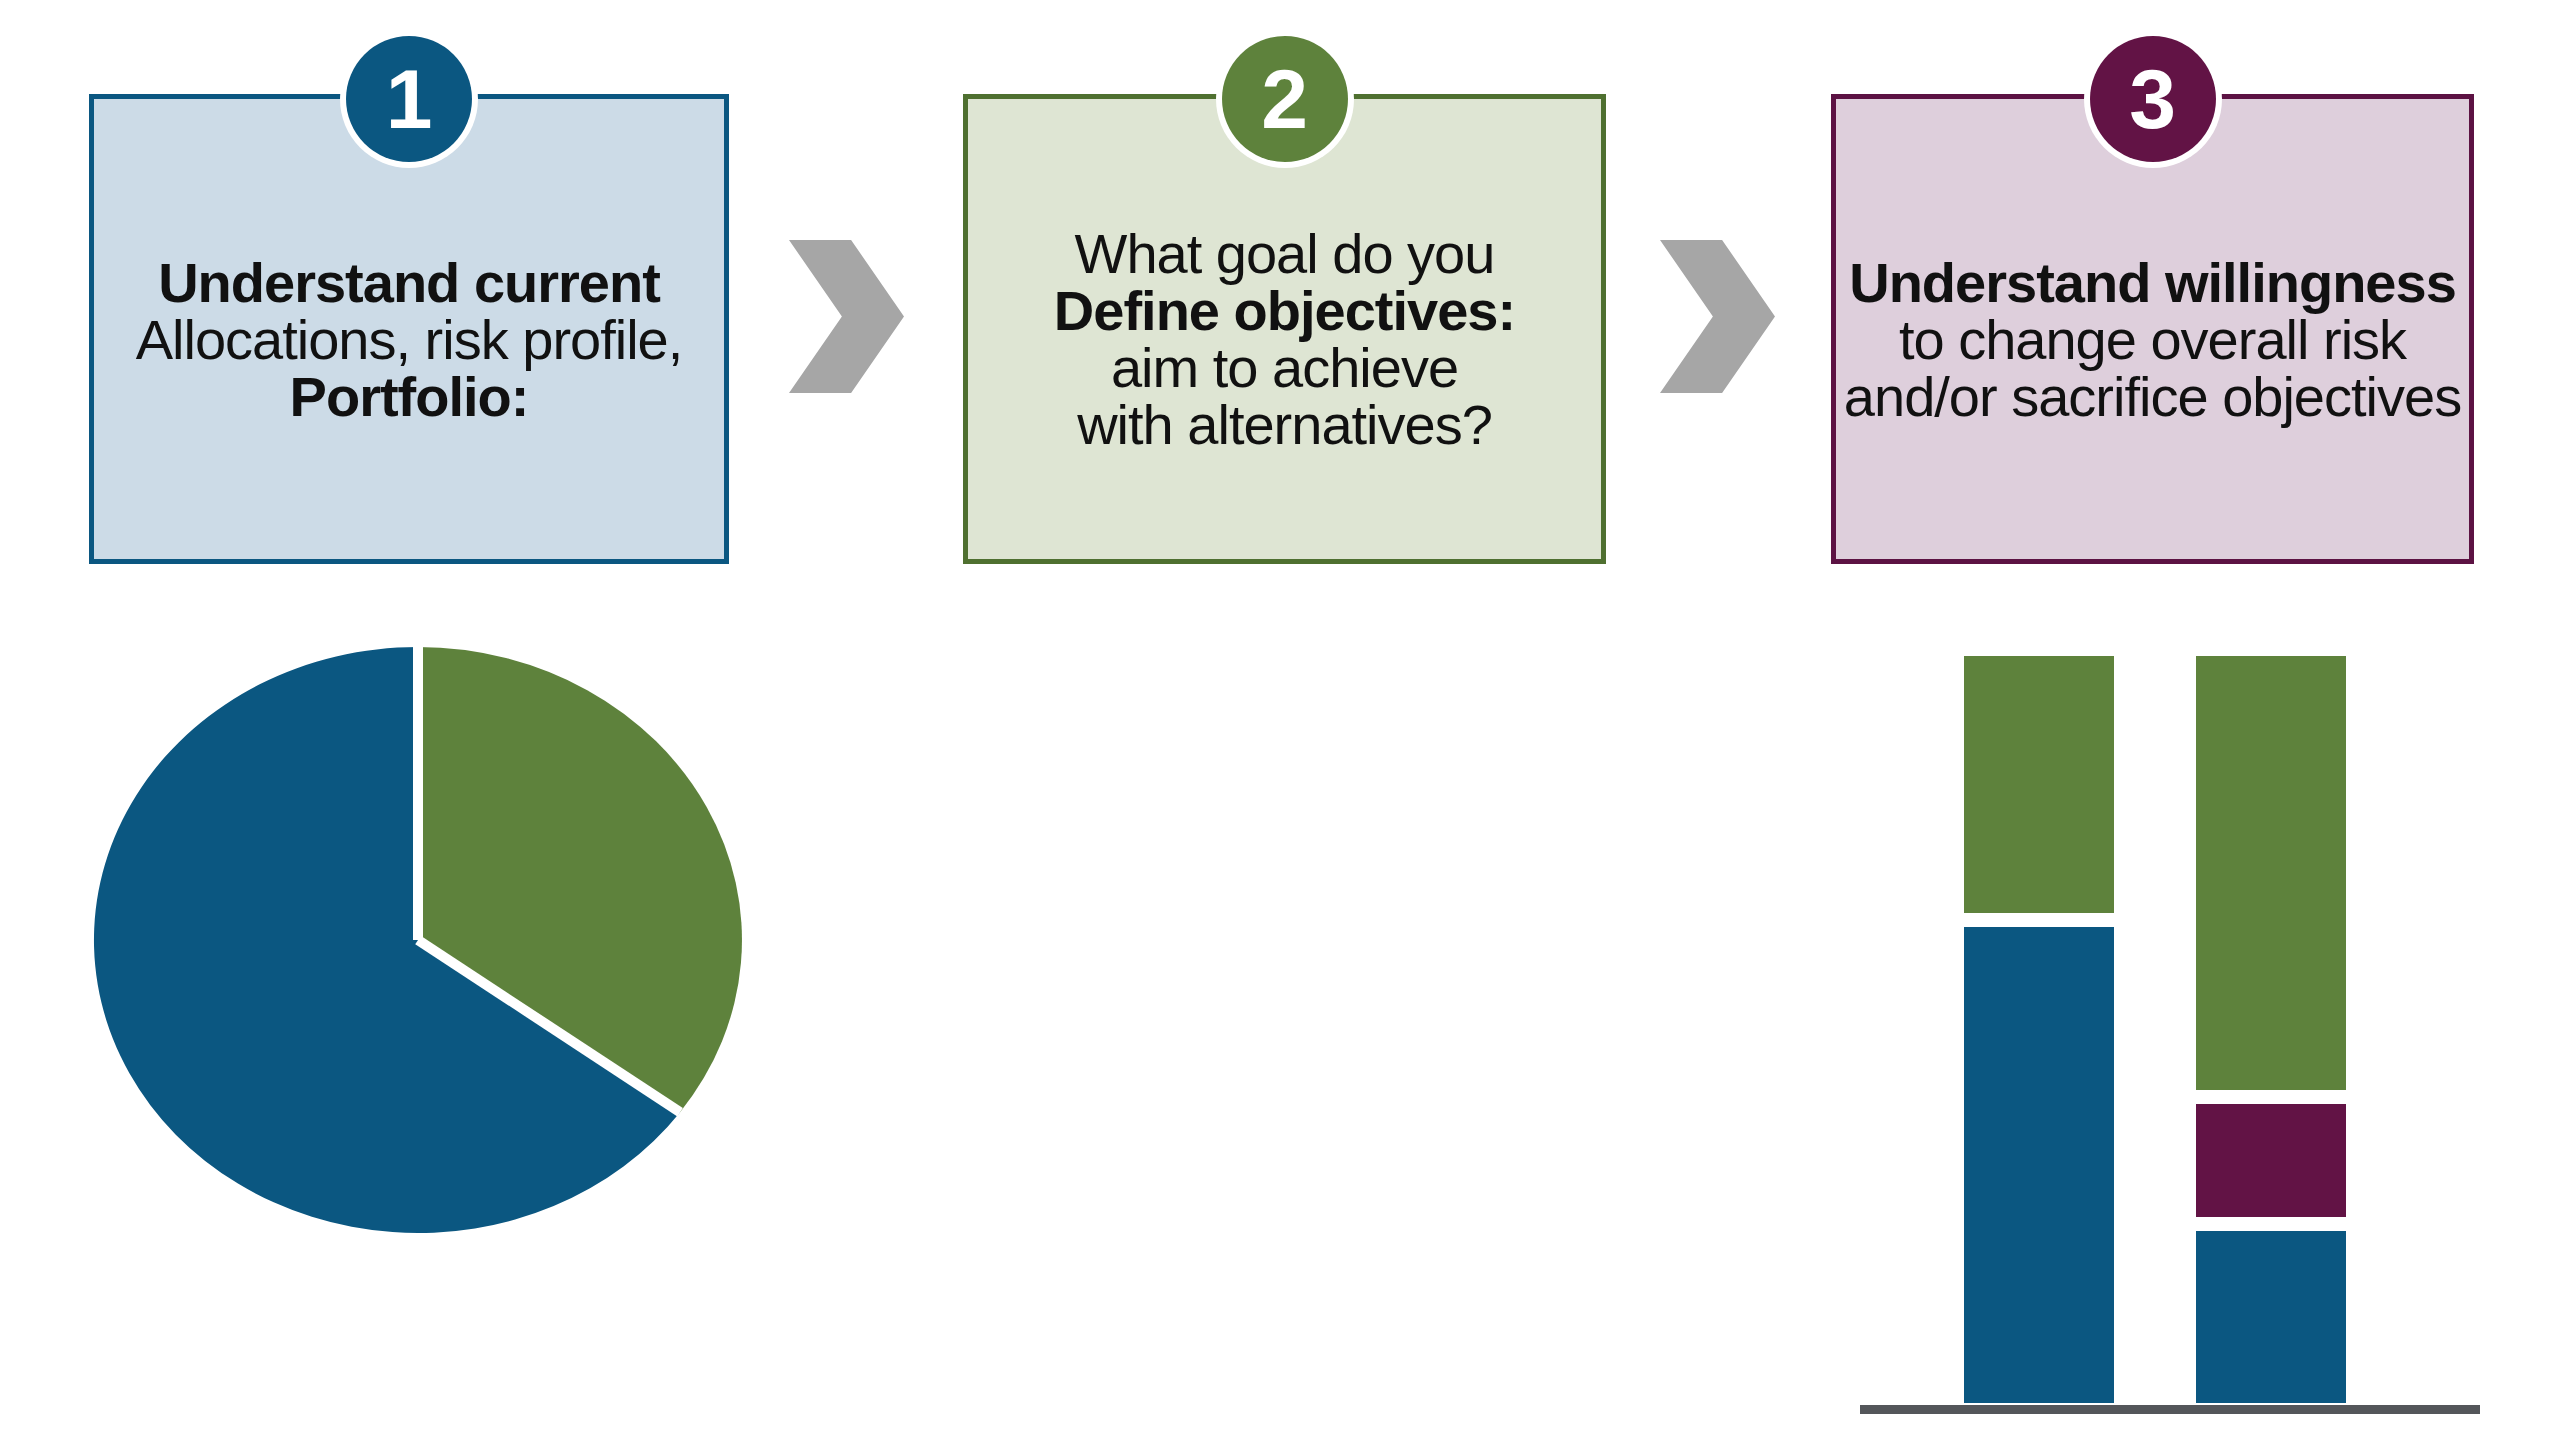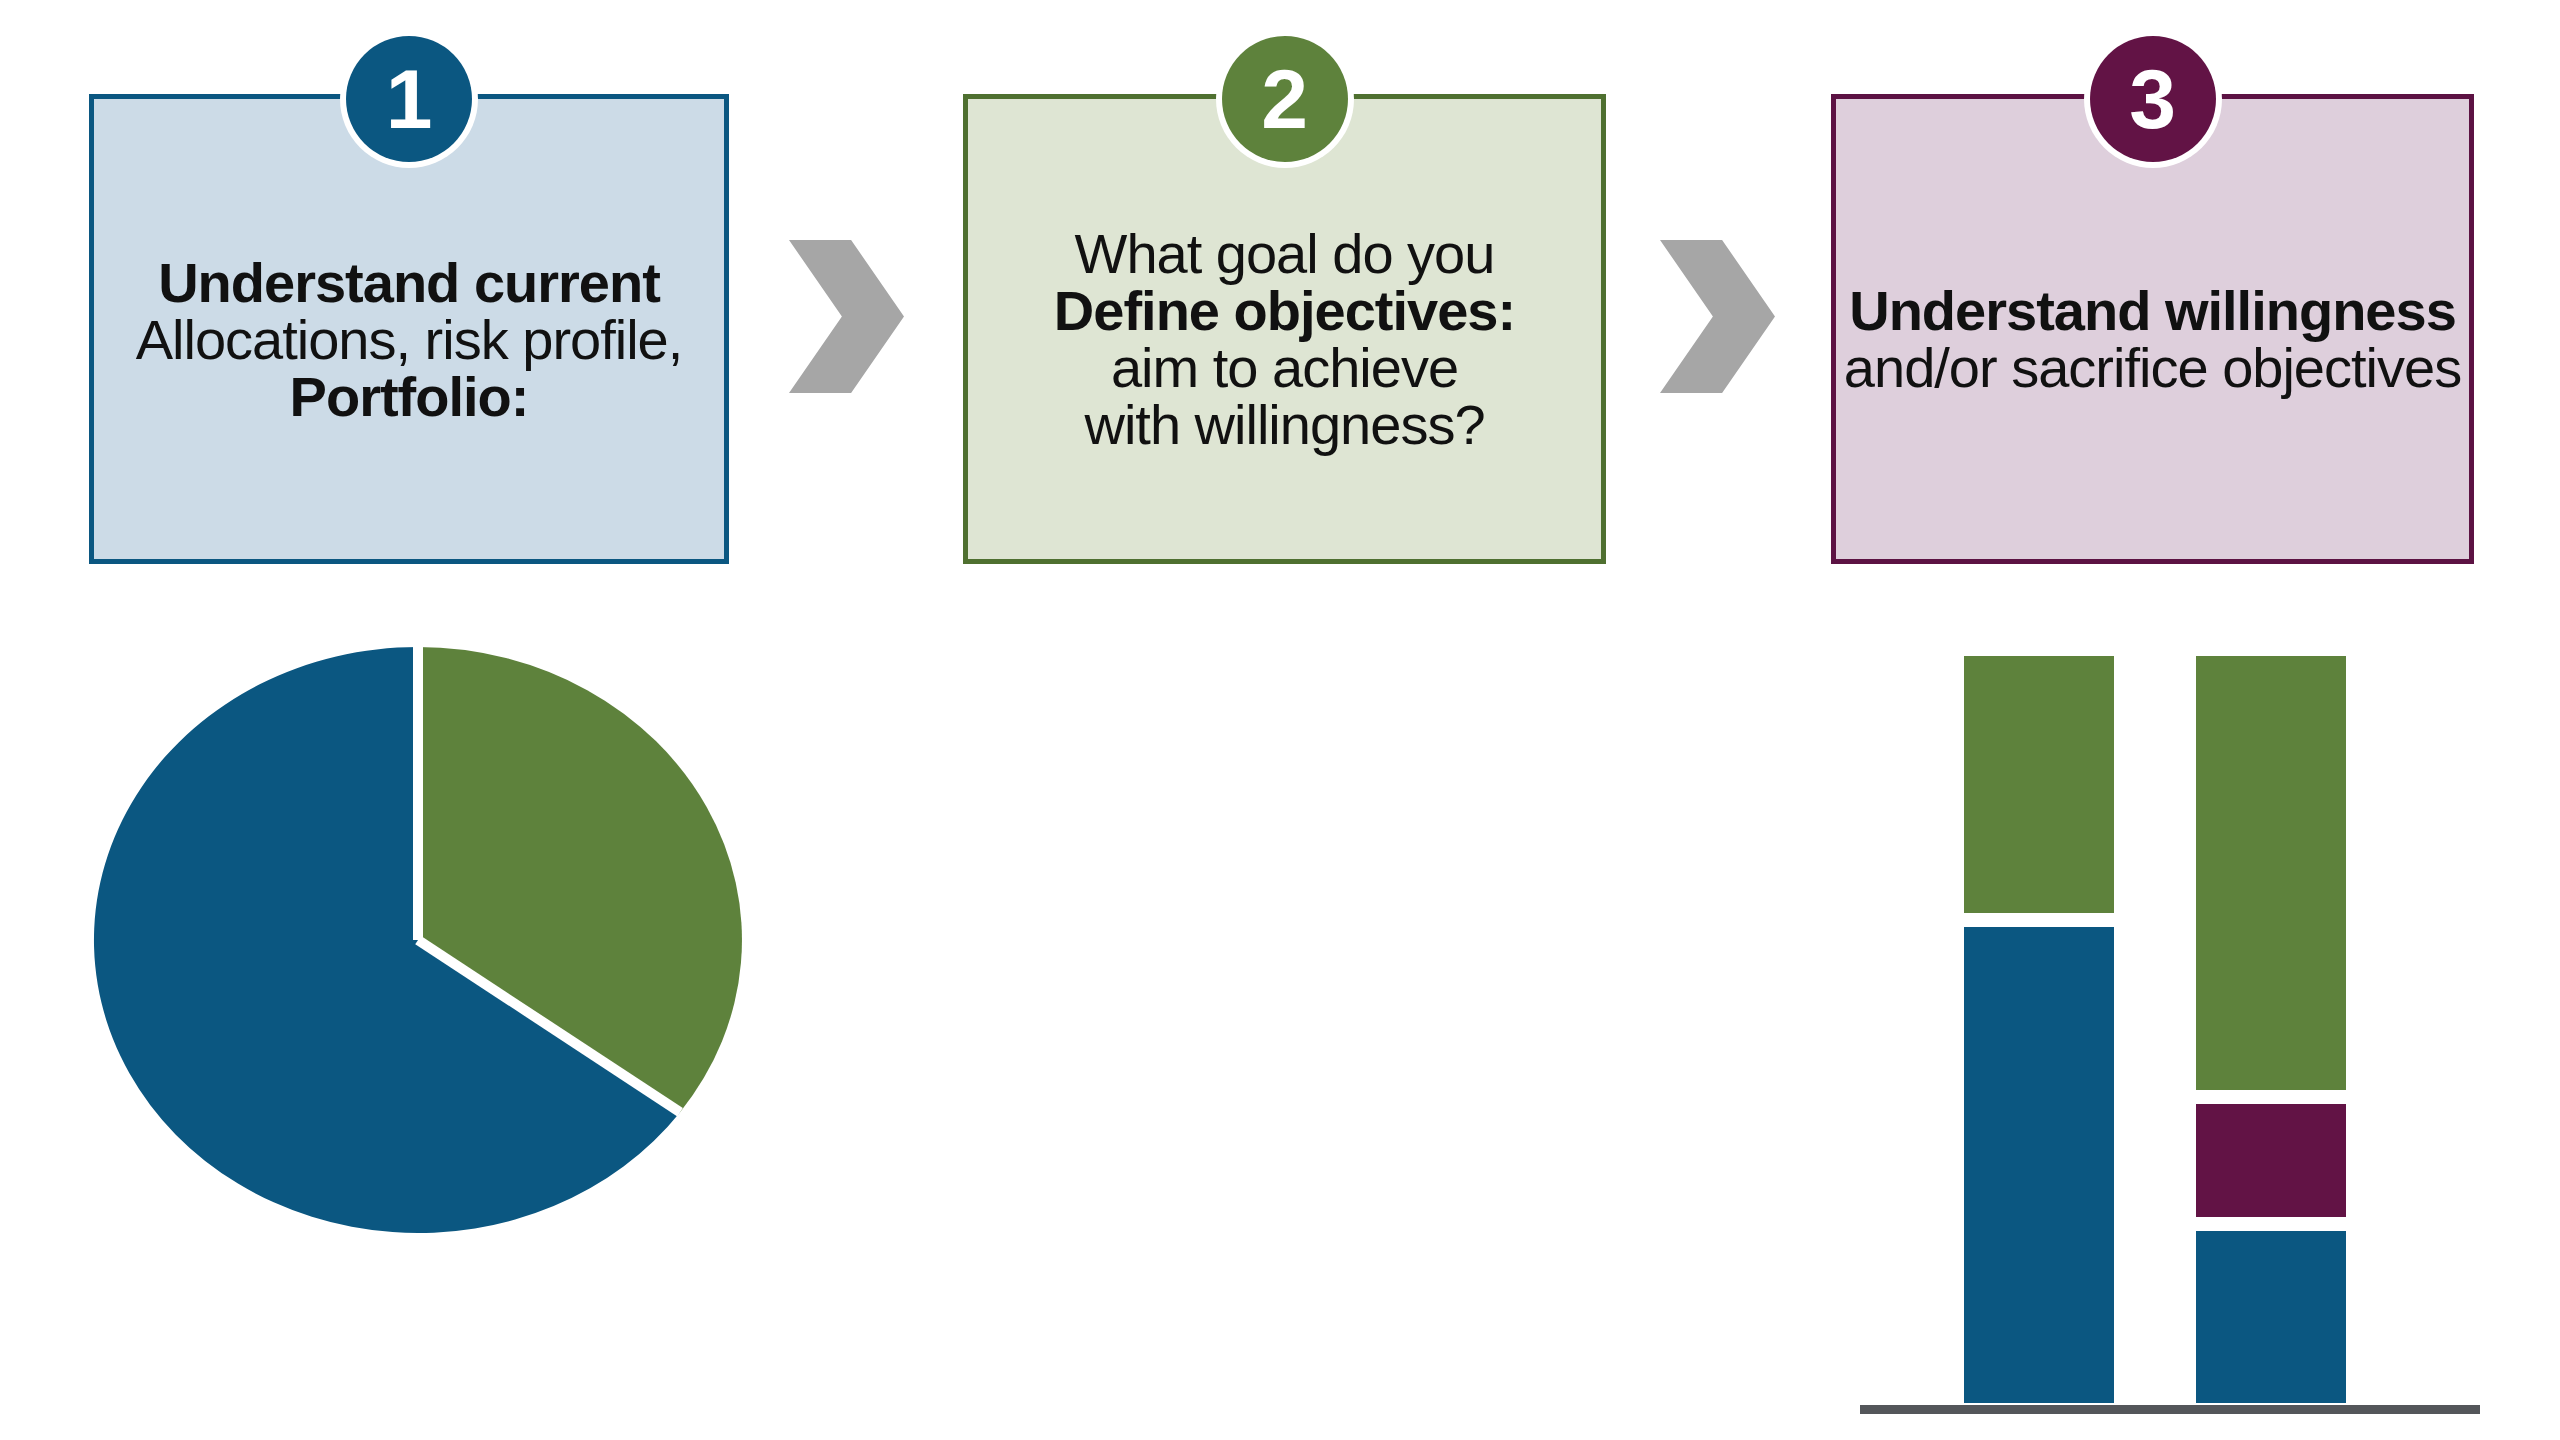--- a/index.html
+++ b/index.html
@@ -75,30 +75,31 @@
   </div>
 
   <div class="chevron chevron-1"></div>
 
   <div class="step-box box-2">
     <div class="step-circle circle-2">2</div>
     <div class="lines">
       <div class="step-line">What goal do you</div>
       <div class="step-line bold">Define objectives:</div>
       <div class="step-line">aim to achieve</div>
-      <div class="step-line">with willingness?</div>
+      <div class="step-line">with alternatives?</div>
     </div>
   </div>
 
   <div class="chevron chevron-2"></div>
 
   <div class="step-box box-3">
     <div class="step-circle circle-3">3</div>
     <div class="lines">
       <div class="step-line bold">Understand willingness</div>
+      <div class="step-line">to change overall risk</div>
       <div class="step-line">and/or sacrifice objectives</div>
     </div>
   </div>
 
   <svg id="pie-svg" viewBox="0 0 2560 1440">
       <path d="M 418 940 L 418.0 647.0 A 324 293 0 0 1 680.1 1112.2 Z" fill="#5e823c"></path>
       <path d="M 418 940 L 680.1 1112.2 A 324 293 0 1 1 418.0 647.0 Z" fill="#0b5781"></path>
       <line x1="418" y1="940" x2="418.0" y2="647.0" stroke="#ffffff" stroke-width="10"></line>
       <line x1="418" y1="940" x2="680.1" y2="1112.2" stroke="#ffffff" stroke-width="10"></line>
     </svg>

